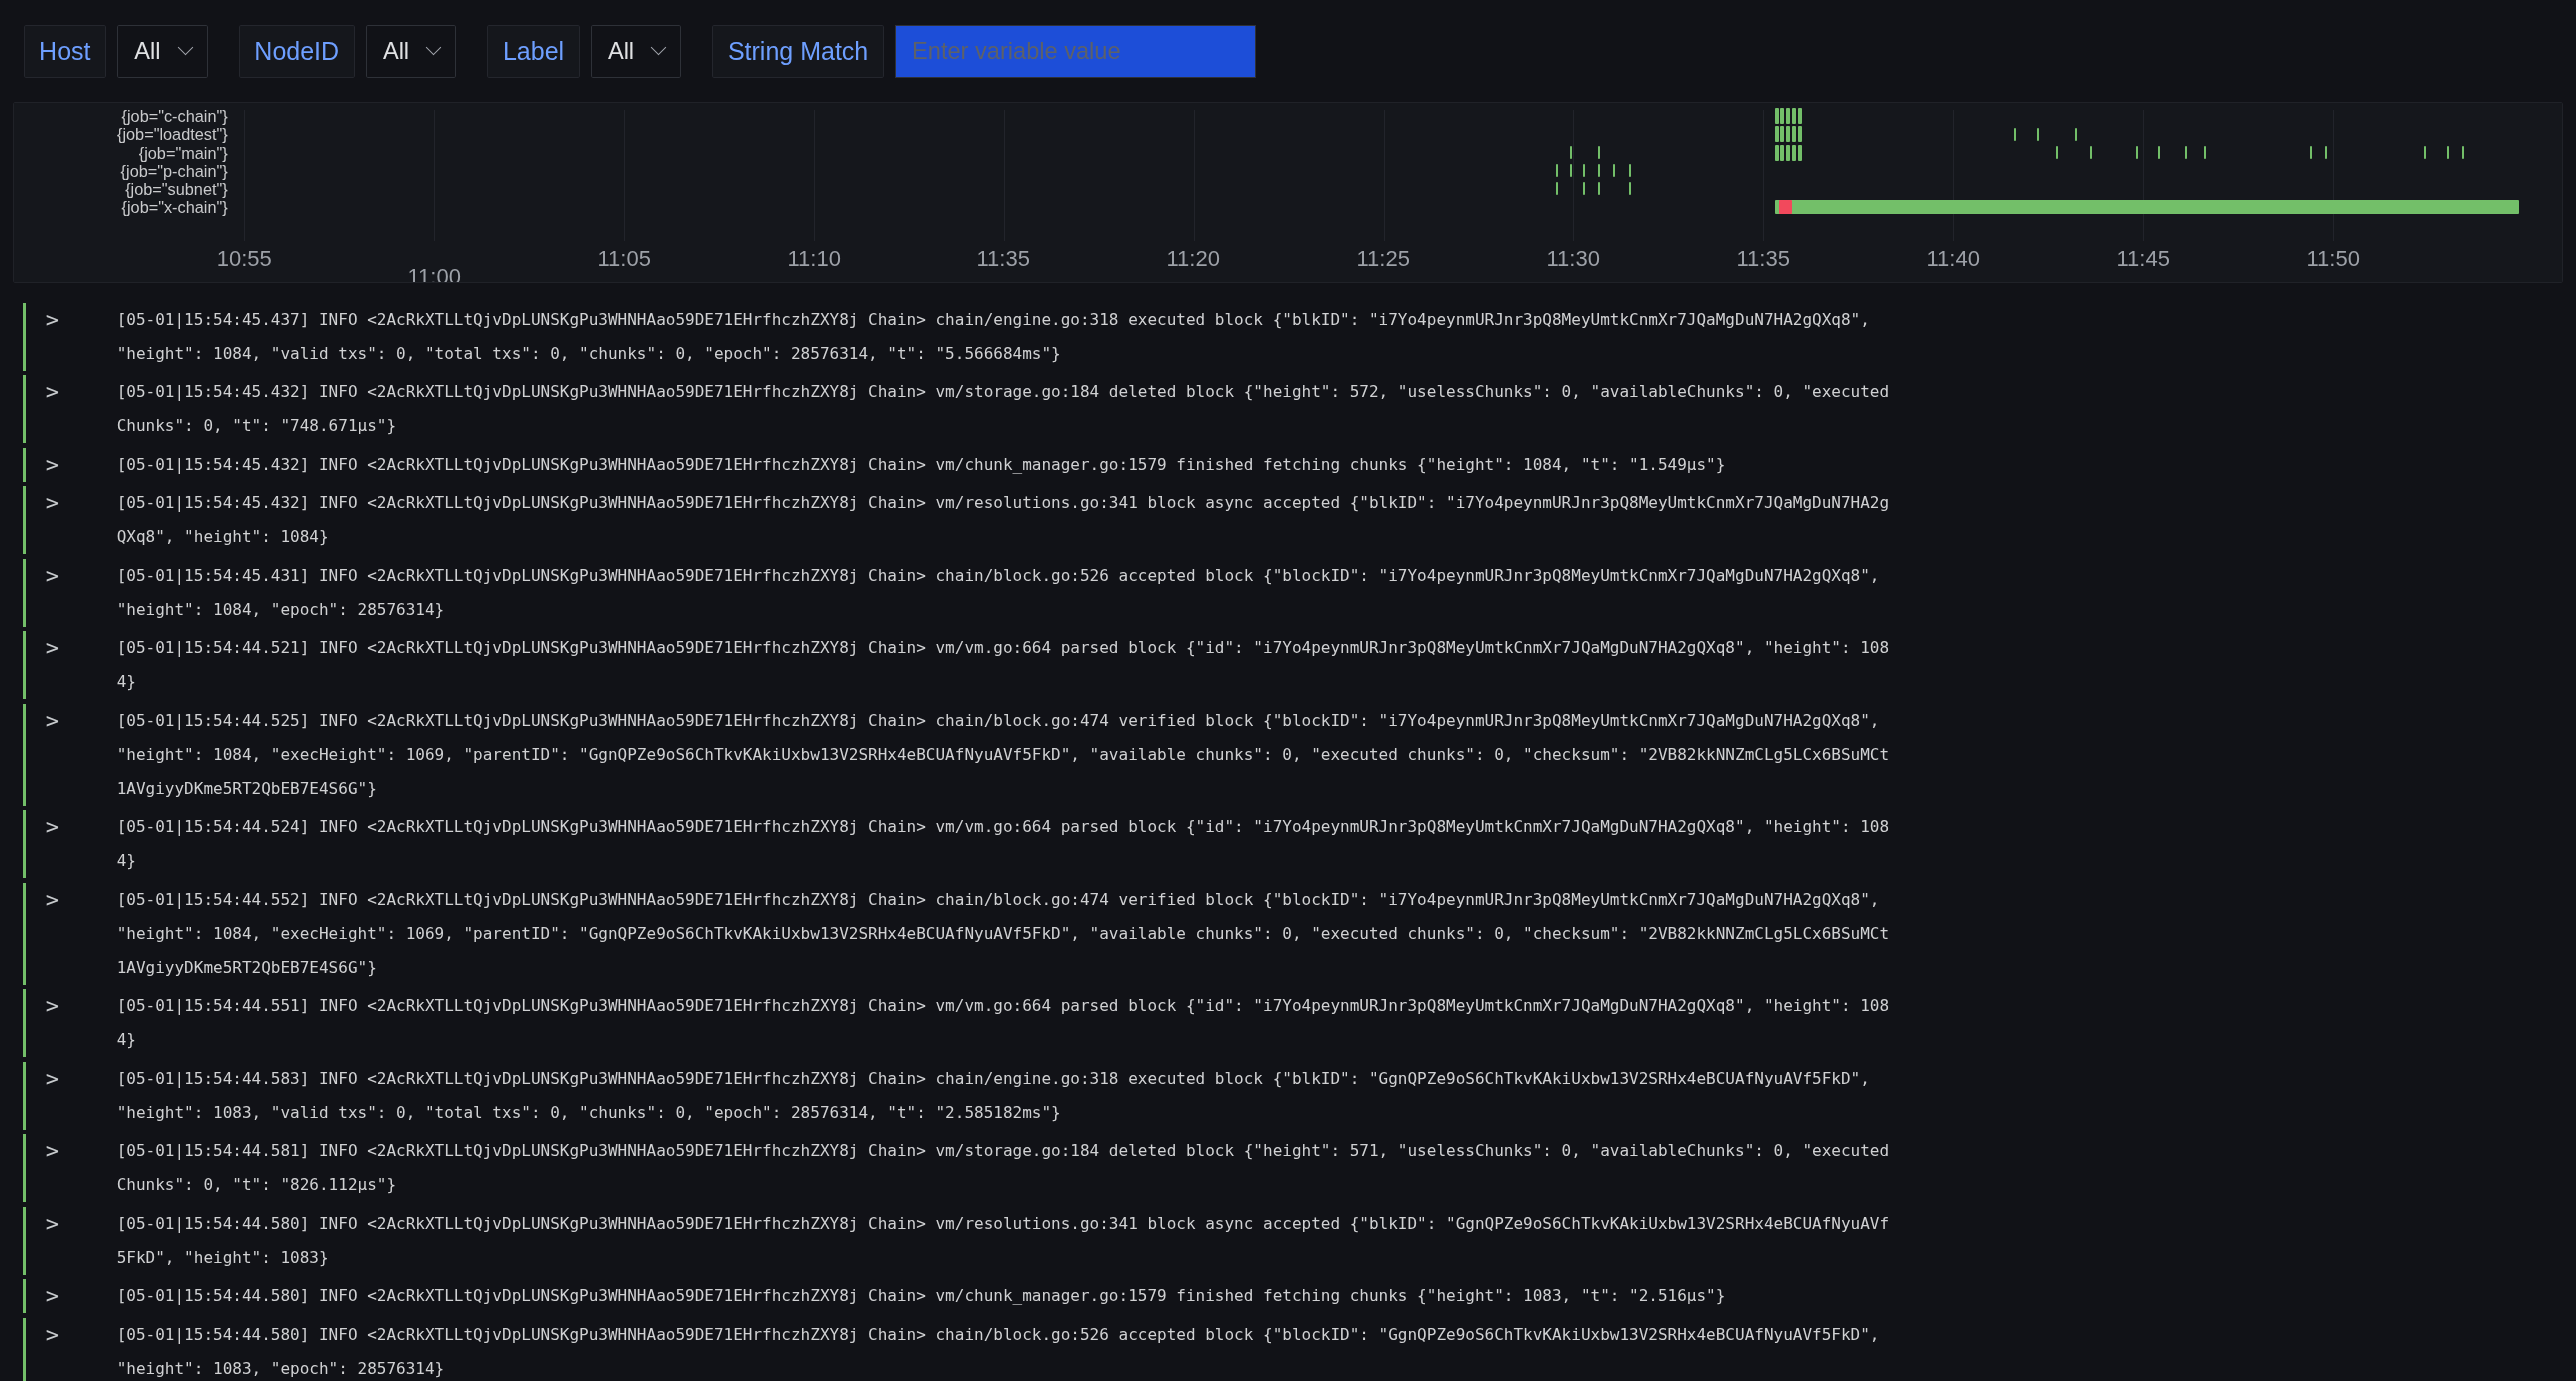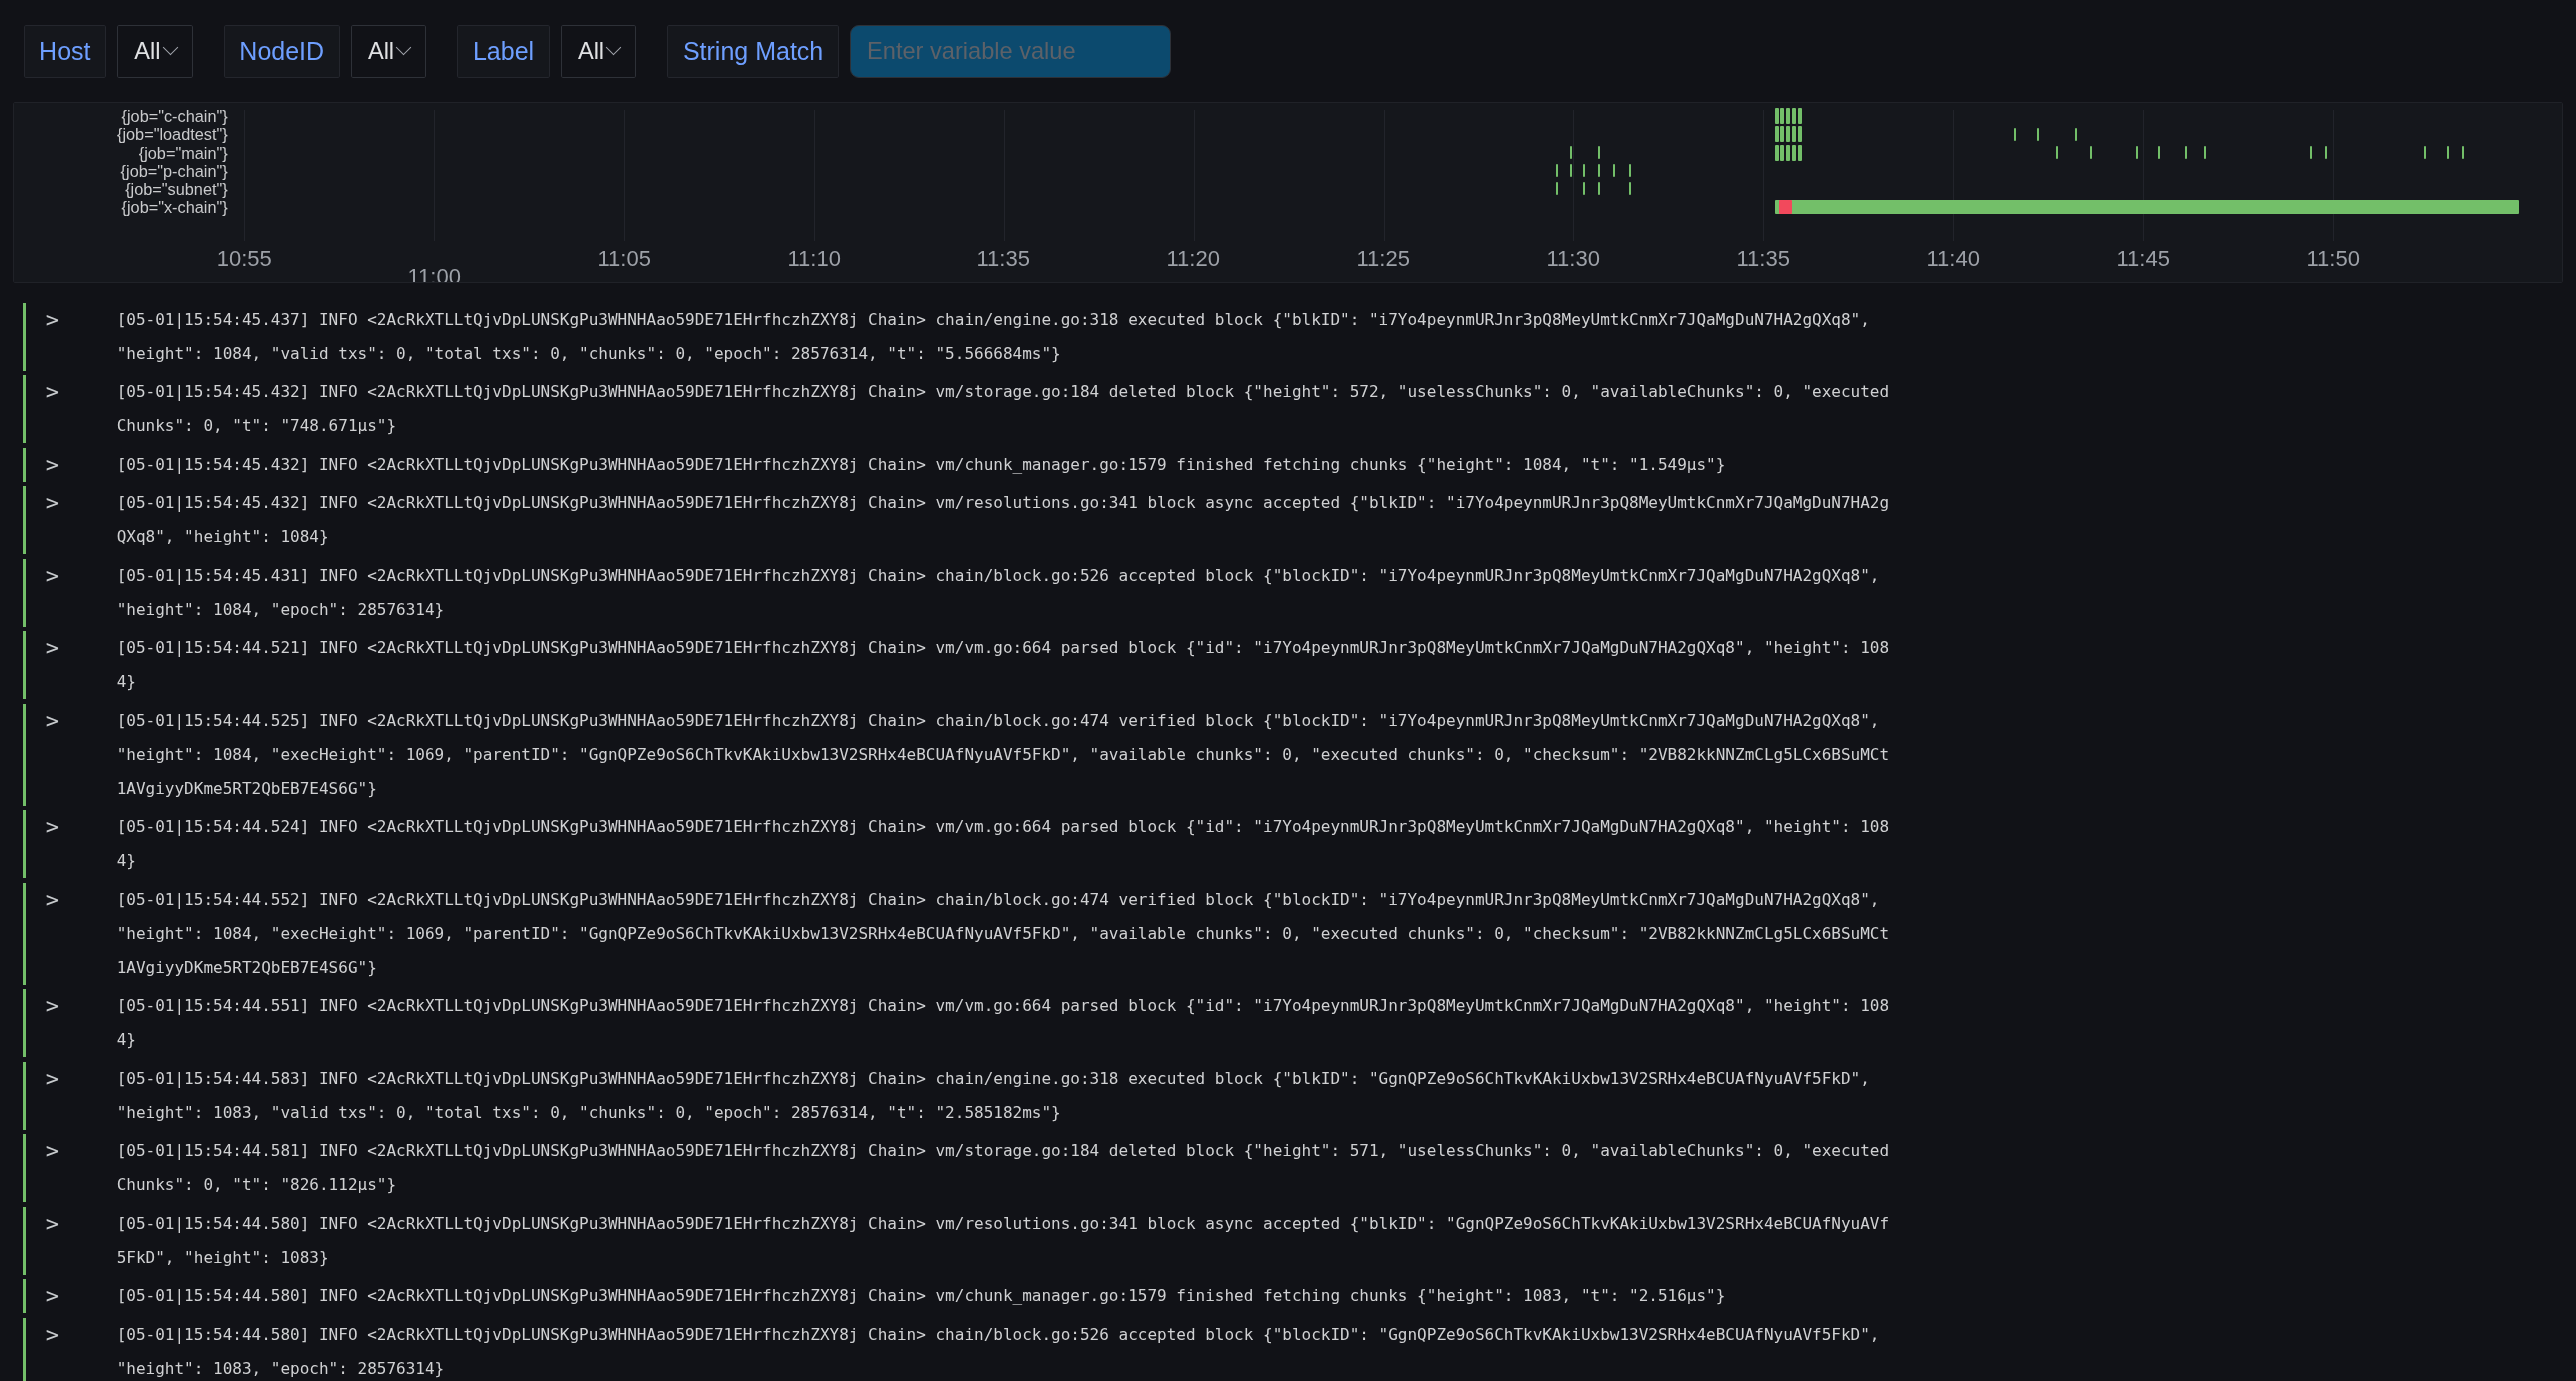--- a/index.html
+++ b/index.html
@@ -4,26 +4,26 @@
 <style>
   *{box-sizing:border-box;margin:0;padding:0}
   html,body{width:2576px;height:1381px;overflow:hidden;background:#111217;}
   body{font-family:"Liberation Sans",sans-serif;color:#ccccdc;}
 
   
   .toolbar{display:flex;align-items:center;gap:31px;padding:25px 0 0 23.6px;}
   .var-group{display:flex;align-items:center;gap:11px;}
   .var-label{height:53px;display:flex;align-items:center;padding:0 14.5px;color:#6e9fff;
              font-size:25px;font-weight:500;border:0.9px solid #24262d;border-radius:1.8px;background:#15171c;}
-  .var-select{height:53px;display:flex;align-items:center;gap:4px;padding:0 16.3px;
+  .var-select{height:53px;display:flex;align-items:center;gap:19px;padding:0 16.3px;
               border:0.9px solid #2e3138;border-radius:1.8px;background:#111217;cursor:pointer;}
   .var-value{color:#e0e1e3;font-size:23.6px;font-weight:500;}
   .caret{width:11px;height:11px;border-right:1.8px solid #9fa3aa;border-bottom:1.8px solid #9fa3aa;
          transform:rotate(45deg);margin-top:-7.3px;}
-  .var-input{width:321px;height:53px;background:#0c4a6e;border:0.9px solid #2e3138;border-radius:9px;
+  .var-input{width:361px;height:53px;background:#1d4ed8;border:0.9px solid #2e3138;border-radius:0;
              color:#e0e1e3;font-size:23.6px;padding:0 16.3px;outline:none;font-family:"Liberation Sans",sans-serif;}
   .var-input::placeholder{color:#5d6168;}
 
   
   .tl-panel{position:relative;margin:23.6px 12.7px 0;height:181px;background:#15171c;
             border:0.9px solid #202228;border-radius:1.8px;overflow:hidden;}
   .lane-label{position:absolute;left:0;width:214px;height:18px;line-height:18px;text-align:right;
               font-size:16.3px;color:#c9cacc;}
   .grid-line{position:absolute;width:0.9px;background:#22242b;}
   .tick-label{position:absolute;width:109px;text-align:center;font-size:22px;color:#9da1a8;}

